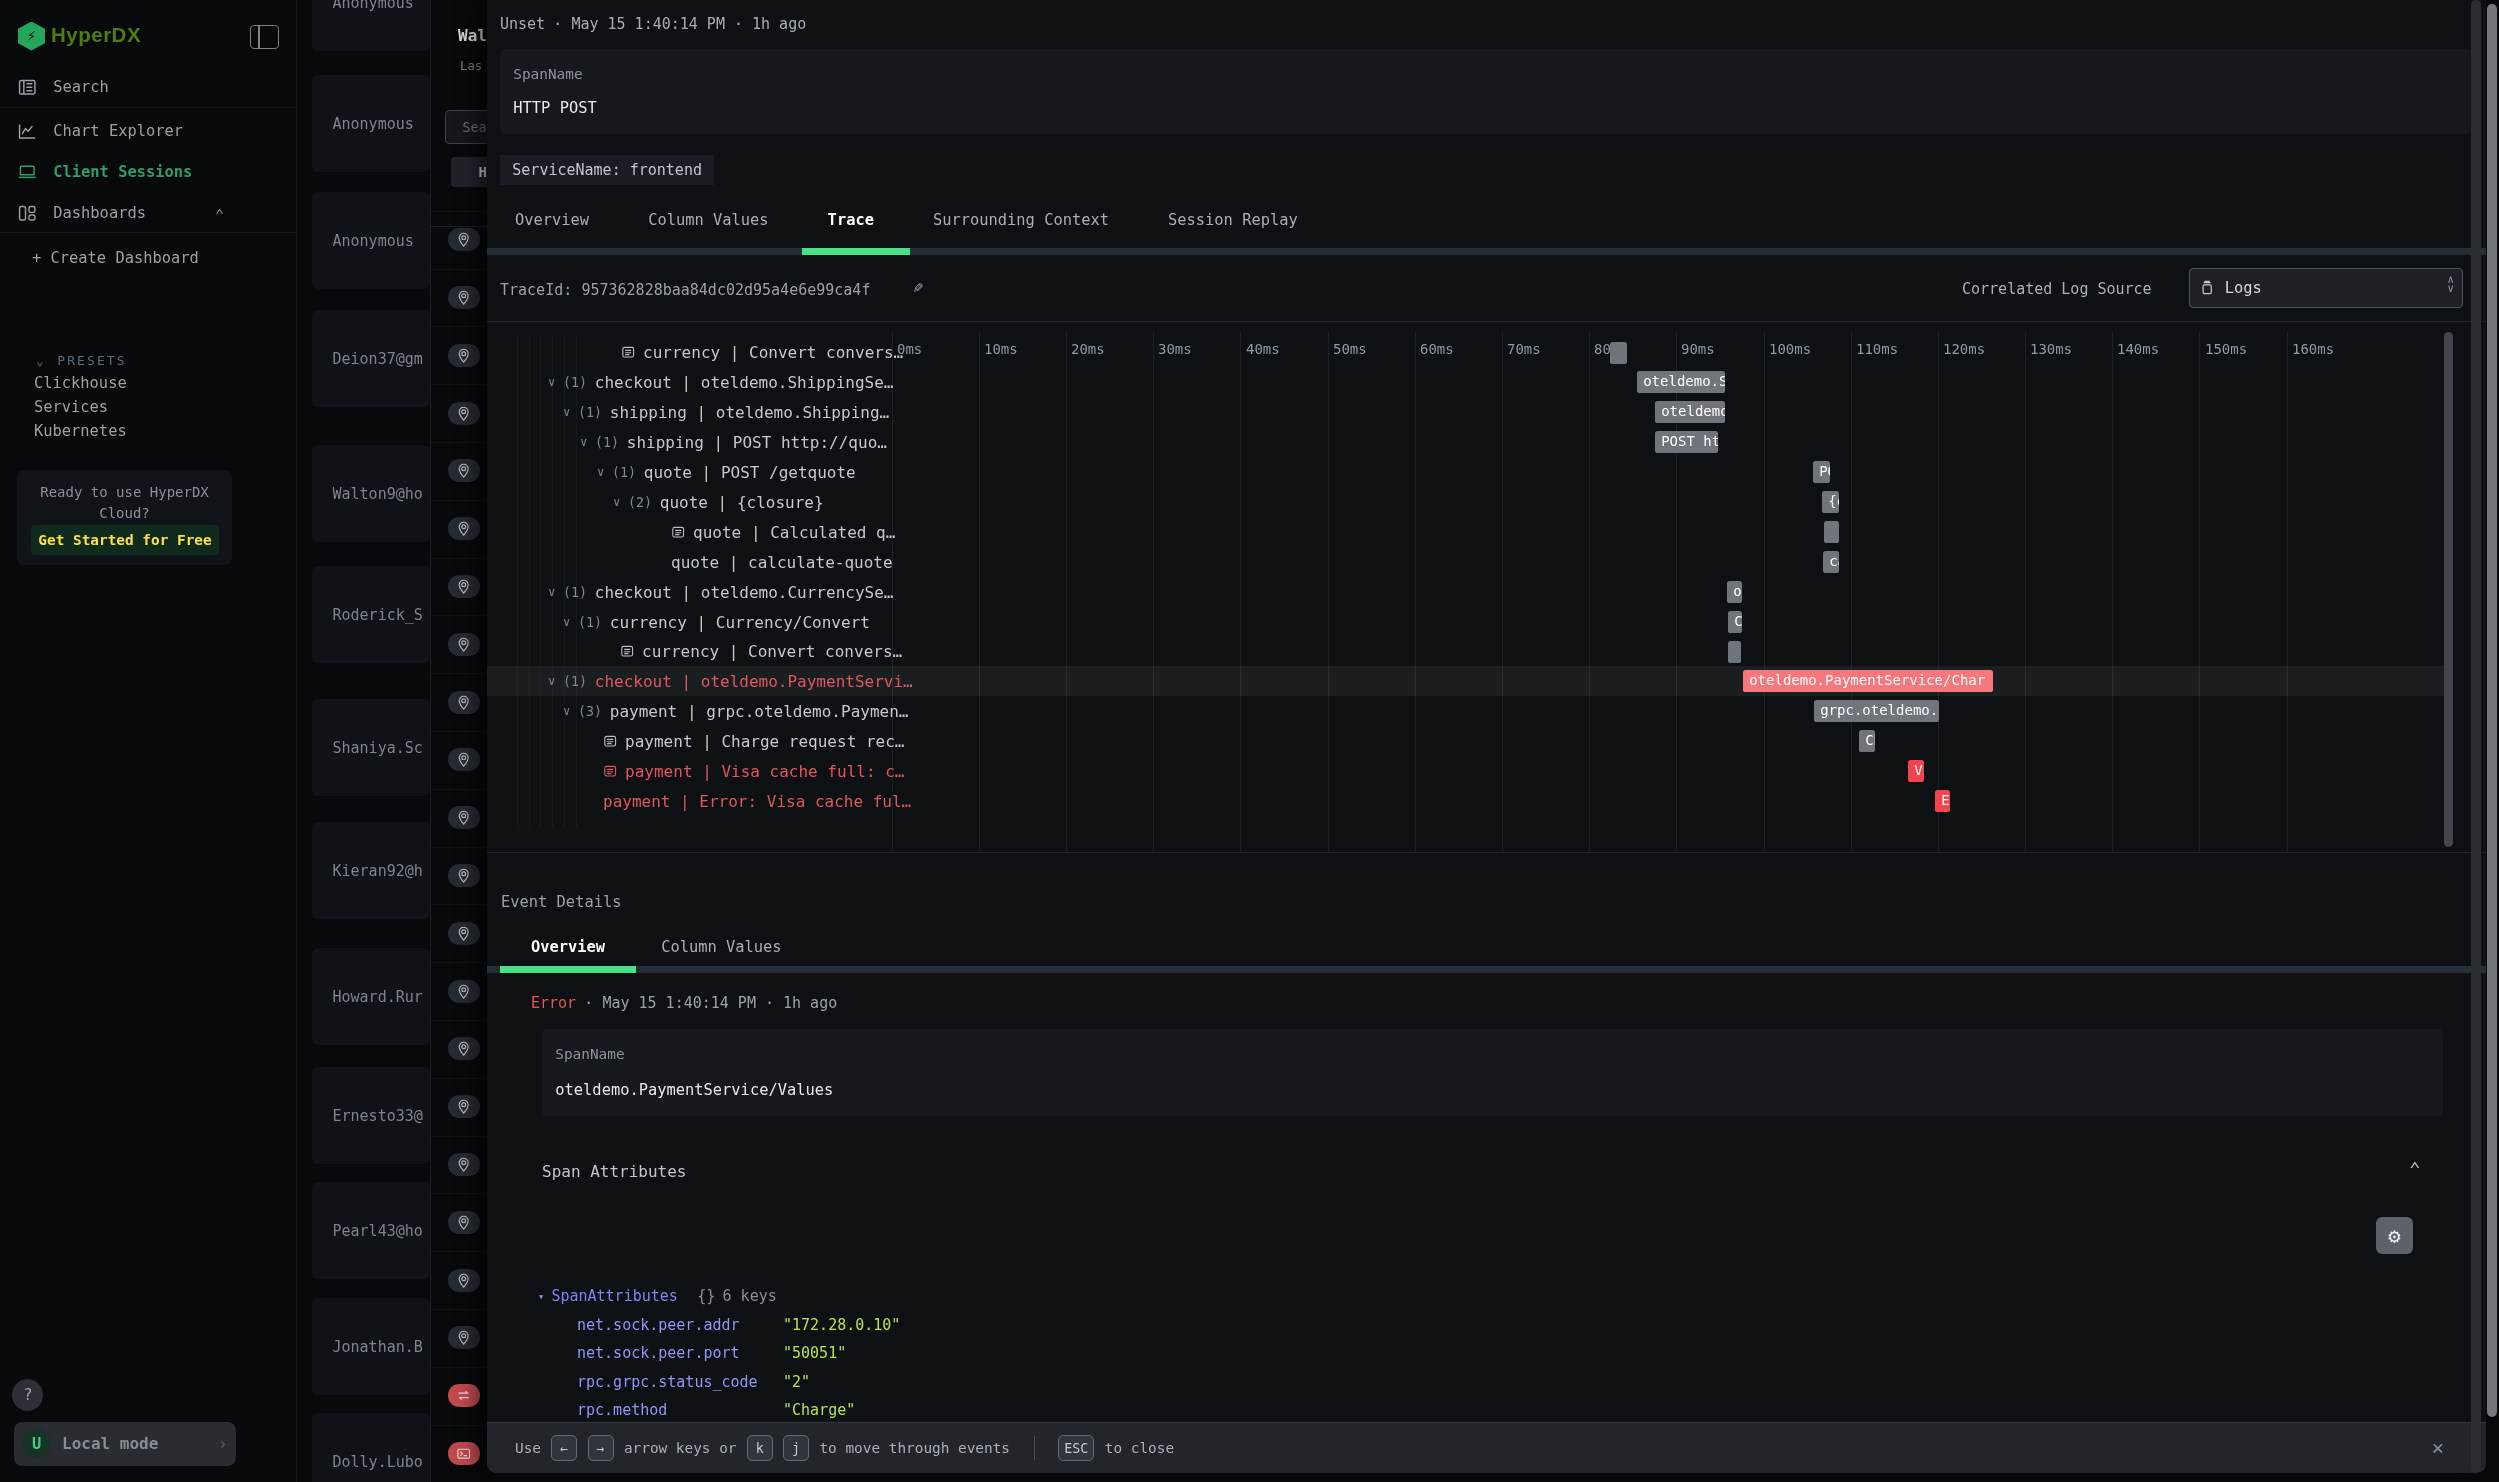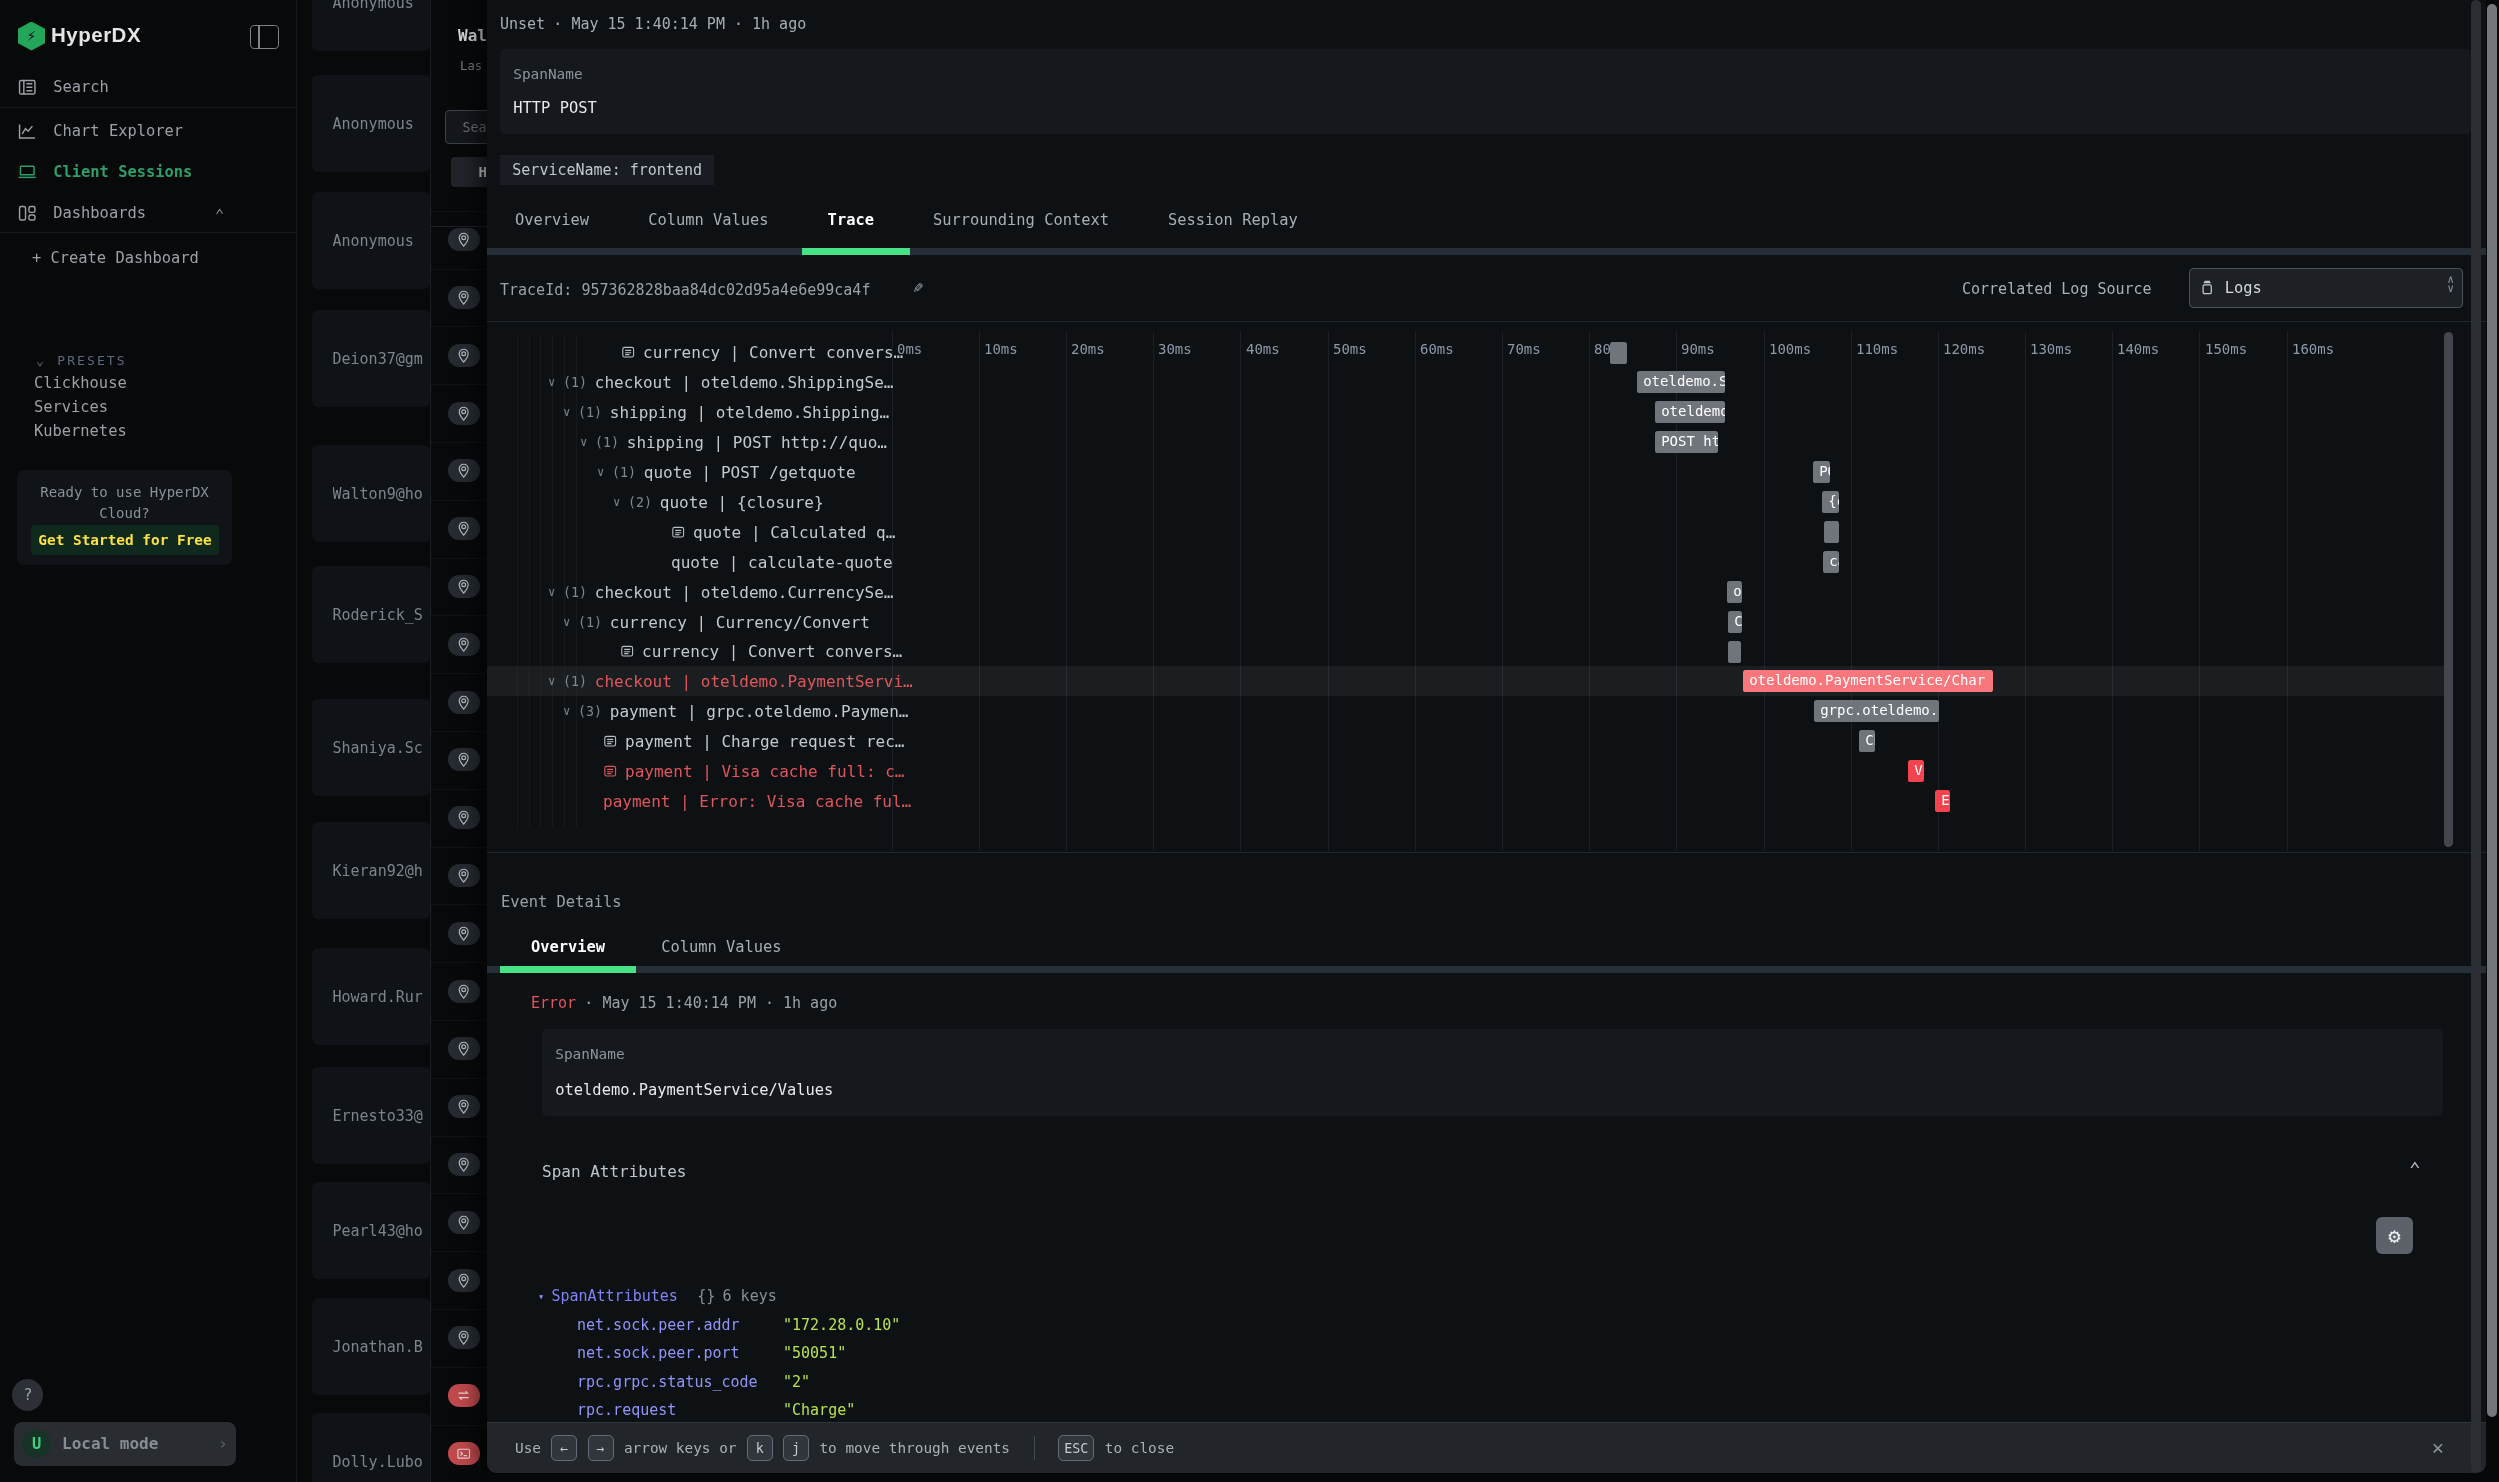--- a/index.html
+++ b/index.html
@@ -7,21 +7,21 @@
        font-family:"DejaVu Sans Mono", monospace;color:#9aa1a8;}
   .abs{position:absolute;}
   .vline{position:absolute;width:1px;}
   .hline{position:absolute;height:1px;}
 
   
   .logo-hex{position:absolute;left:18px;top:21.5px;width:27px;height:29px;background:#23a55a;
     clip-path:polygon(50% 0,100% 25%,100% 75%,50% 100%,0 75%,0 25%);display:flex;align-items:center;justify-content:center;
     color:#0b0d0f;font-size:15.4px;}
   .logo-text{position:absolute;left:51px;top:22.6px;font-family:"Liberation Sans",sans-serif;
-    font-weight:bold;font-size:20.5px;color:#e5e5e5;letter-spacing:0.5px;}
+    font-weight:bold;font-size:20.5px;color:#4d7c0f;letter-spacing:0.5px;}
   .collapse-btn{position:absolute;left:250px;top:24.6px;width:27px;height:22.6px;border:1.5px solid #7d848b;border-radius:4.6px;}
   .collapse-btn:before{content:"";position:absolute;left:7.2px;top:0;width:1.5px;height:100%;background:#7d848b;}
   .nav-item{position:absolute;left:17.4px;display:flex;align-items:center;gap:15.4px;font-size:15.4px;color:#9aa1a8;}
   .nav-item svg{width:20.5px;height:20.5px;stroke:#9aa1a8;fill:none;stroke-width:1.7;}
   .nav-item.active{color:#2f9e68;}
   .nav-item.active svg{stroke:#2f9e68;}
   .side-sub{position:absolute;font-size:15.4px;color:#9aa1a8;}
   .presets-label{position:absolute;left:36px;top:353px;font-size:13px;letter-spacing:2.1px;color:#5b6b7e;display:flex;gap:11.3px;align-items:center;}
   .cloud-card{position:absolute;left:17px;top:470px;width:215px;height:95px;background:#101317;border-radius:7.2px;}
   .cloud-line{position:absolute;width:100%;text-align:center;font-size:14px;color:#8b9198;}
@@ -475,21 +475,21 @@
       <span class="meta">{}</span>
       <span class="meta" style="margin-left:0;">6 keys</span>
     </div>
     <div id="attrs-layer">
         <div class="attr-key" style="top: 1316px;">net.sock.peer.addr</div>
         <div class="attr-val" style="top: 1316px;">"172.28.0.10"</div>
         <div class="attr-key" style="top: 1344px;">net.sock.peer.port</div>
         <div class="attr-val" style="top: 1344px;">"50051"</div>
         <div class="attr-key" style="top: 1373px;">rpc.grpc.status_code</div>
         <div class="attr-val" style="top: 1373px;">"2"</div>
-        <div class="attr-key" style="top: 1401px;">rpc.request</div>
+        <div class="attr-key" style="top: 1401px;">rpc.method</div>
         <div class="attr-val" style="top: 1401px;">"Charge"</div>
       </div>
 
     <div class="footer">
       <span>Use</span>
       <span class="kcap">←</span>
       <span class="kcap">→</span>
       <span>arrow keys or</span>
       <span class="kcap">k</span>
       <span class="kcap">j</span>

